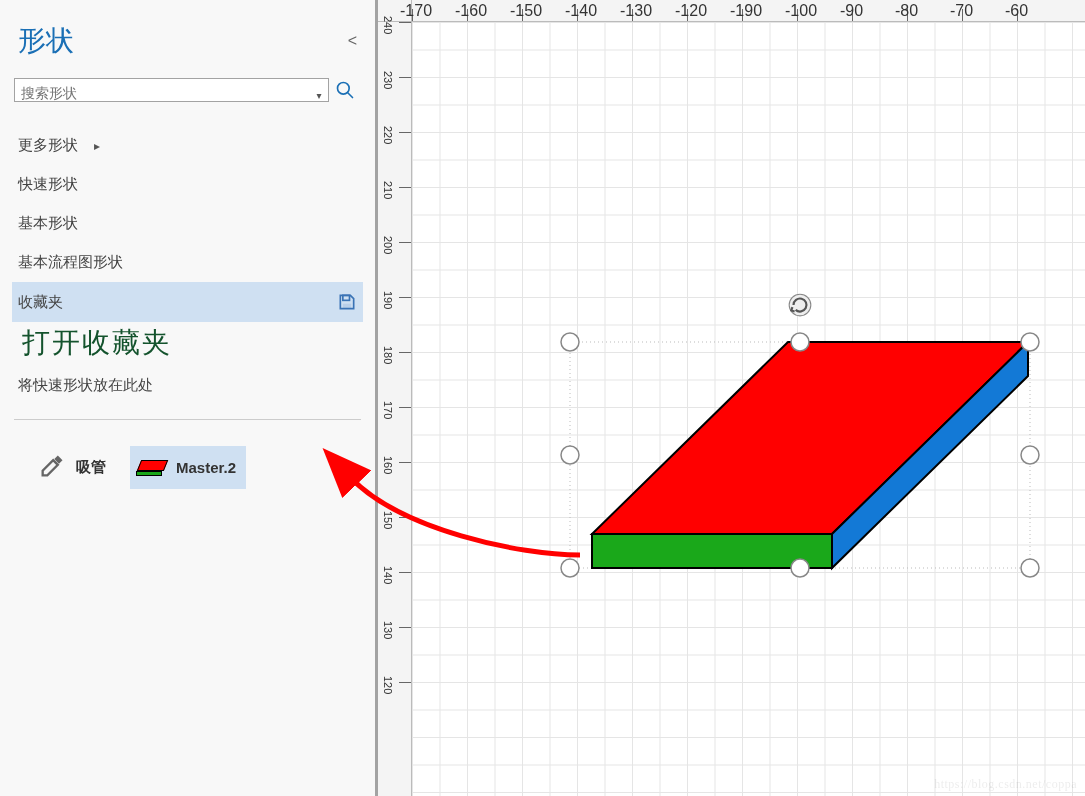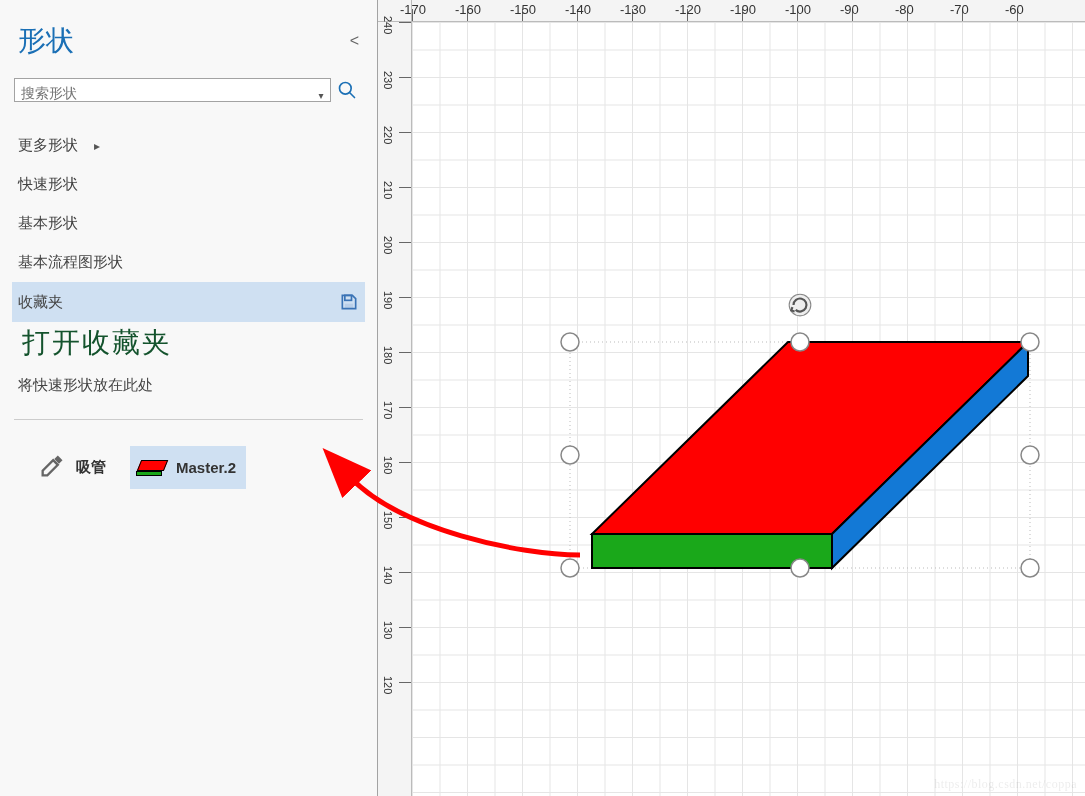--- a/index.html
+++ b/index.html
@@ -12,21 +12,21 @@
   overflow: hidden;
   display: flex;
   background: #f8f8f8;
 }
 
 
 .sidebar {
   width: 378px;
   height: 100%;
   background: #f8f8f8;
-  border-right: 1px solid #a3a3a3;
+  border-right: 3px solid #a3a3a3;
   display: flex;
   flex-direction: column;
   padding-top: 10px;
 }
 .sidebar-header {
   display: flex;
   align-items: center;
   justify-content: space-between;
   padding: 12px 18px 18px 18px;
 }
@@ -163,21 +163,21 @@
   position: absolute;
   top: 0; left: 34px; right: 0;
   height: 22px;
   background: #f4f4f4;
   border-bottom: 1px solid #bbb;
   display: flex;
 }
 .ruler-h .tick {
   flex: 0 0 55px;
   position: relative;
-  font-size: 13px;
+  font-size: 16px;
   color: #333;
   padding-left: 28px;
 }
 .ruler-h .tick span {
   position: absolute;
   left: -12px;
   top: 2px;
 }
 .ruler-h .tick::before {
   content: "";

